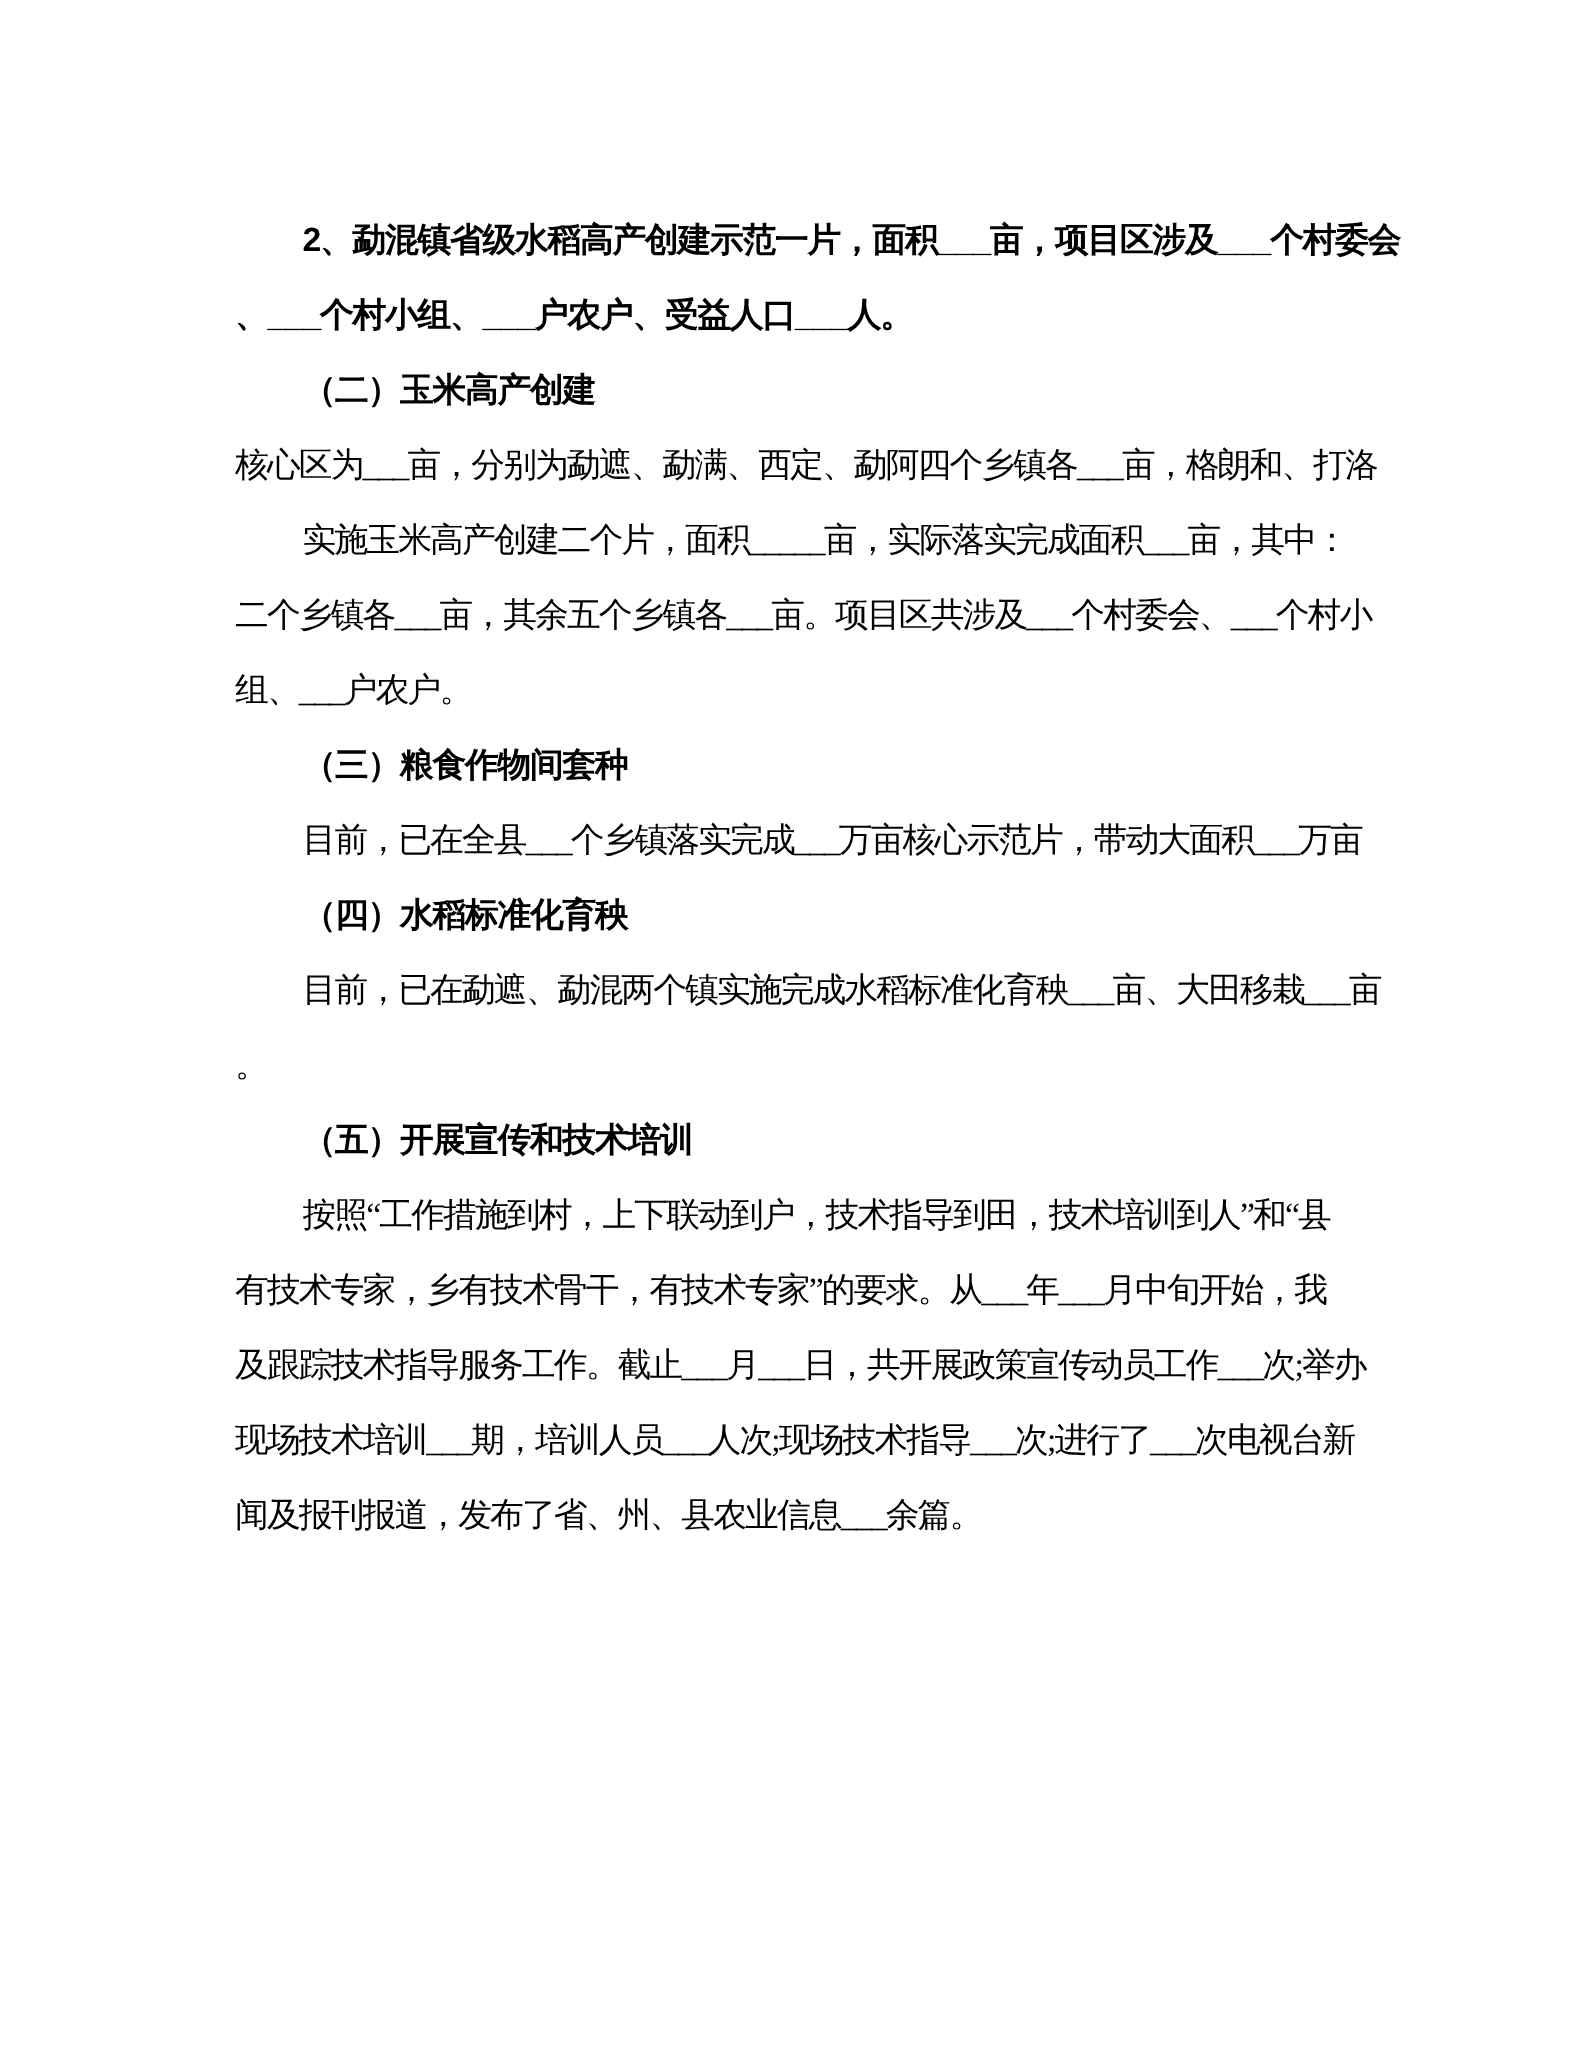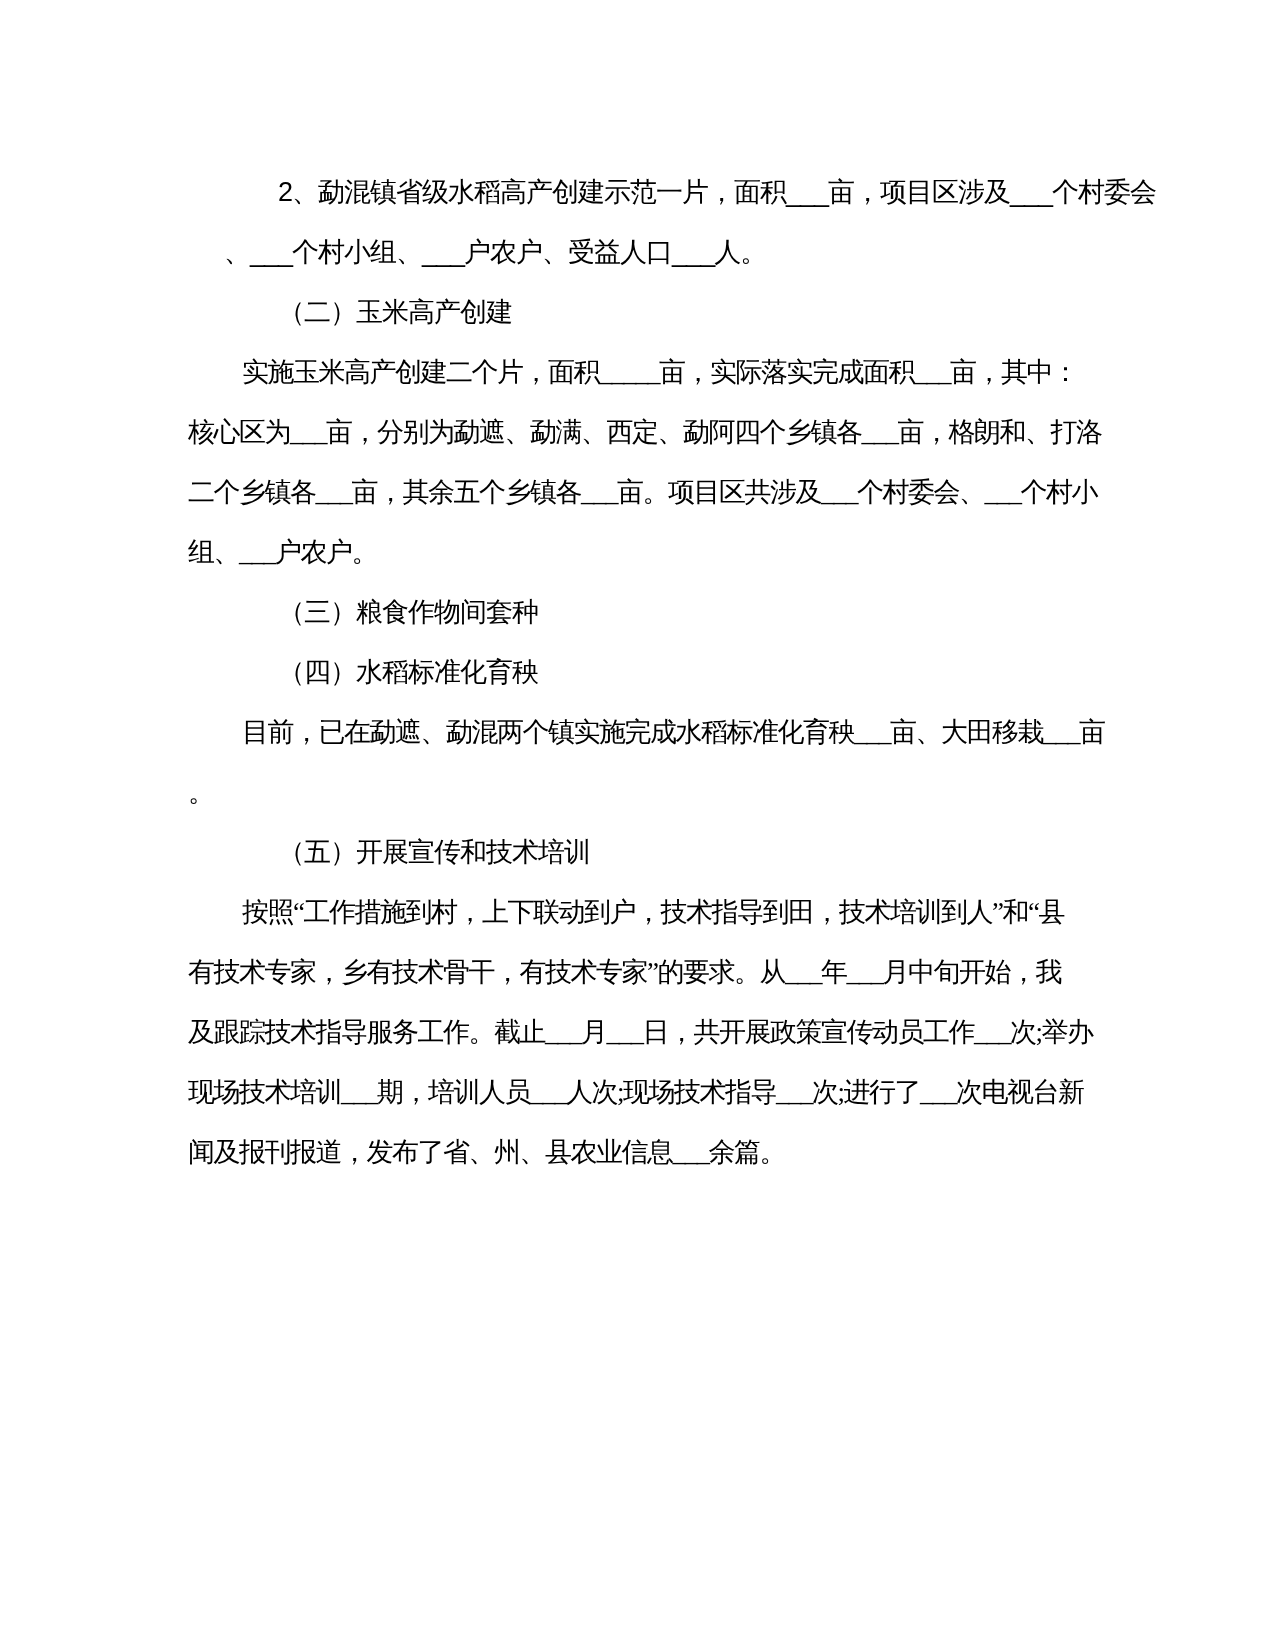--- a/index.html
+++ b/index.html
@@ -28,38 +28,38 @@
     font-size: 27px;
     letter-spacing: -1.5px;
     white-space: nowrap;
     color: #000000;
   }
   .line.indent {
     text-indent: 54px;
   }
   .line.bold {
     font-family: "Liberation Sans", "DejaVu Sans", sans-serif;
-    font-weight: 400;
+    font-weight: 700;
     letter-spacing: -1px;
-    margin-left: 36px;
   }
 </style>
 </head>
 <body>
 
 <div class="page">
   <div class="doc-body">
     <div class="line bold indent">2、勐混镇省级水稻高产创建示范一片，面积___亩，项目区涉及___个村委会</div>
     <div class="line bold">、___个村小组、___户农户、受益人口___人。</div>
     <div class="line bold indent">（二）玉米高产创建</div>
+    <div class="line">核心区为___亩，分别为勐遮、勐满、西定、勐阿四个乡镇各___亩，格朗和、打洛</div>
     <div class="line indent">实施玉米高产创建二个片，面积_____亩，实际落实完成面积___亩，其中：</div>
-    <div class="line">核心区为___亩，分别为勐遮、勐满、西定、勐阿四个乡镇各___亩，格朗和、打洛</div>
     <div class="line">二个乡镇各___亩，其余五个乡镇各___亩。项目区共涉及___个村委会、___个村小</div>
     <div class="line">组、___户农户。</div>
     <div class="line bold indent">（三）粮食作物间套种</div>
+    <div class="line indent">目前，已在全县___个乡镇落实完成___万亩核心示范片，带动大面积___万亩</div>
     <div class="line bold indent">（四）水稻标准化育秧</div>
     <div class="line indent">目前，已在勐遮、勐混两个镇实施完成水稻标准化育秧___亩、大田移栽___亩</div>
     <div class="line">。</div>
     <div class="line bold indent">（五）开展宣传和技术培训</div>
     <div class="line indent">按照“工作措施到村，上下联动到户，技术指导到田，技术培训到人”和“县</div>
     <div class="line">有技术专家，乡有技术骨干，有技术专家”的要求。从___年___月中旬开始，我</div>
     <div class="line">及跟踪技术指导服务工作。截止___月___日，共开展政策宣传动员工作___次;举办</div>
     <div class="line">现场技术培训___期，培训人员___人次;现场技术指导___次;进行了___次电视台新</div>
     <div class="line">闻及报刊报道，发布了省、州、县农业信息___余篇。</div>
   </div>

